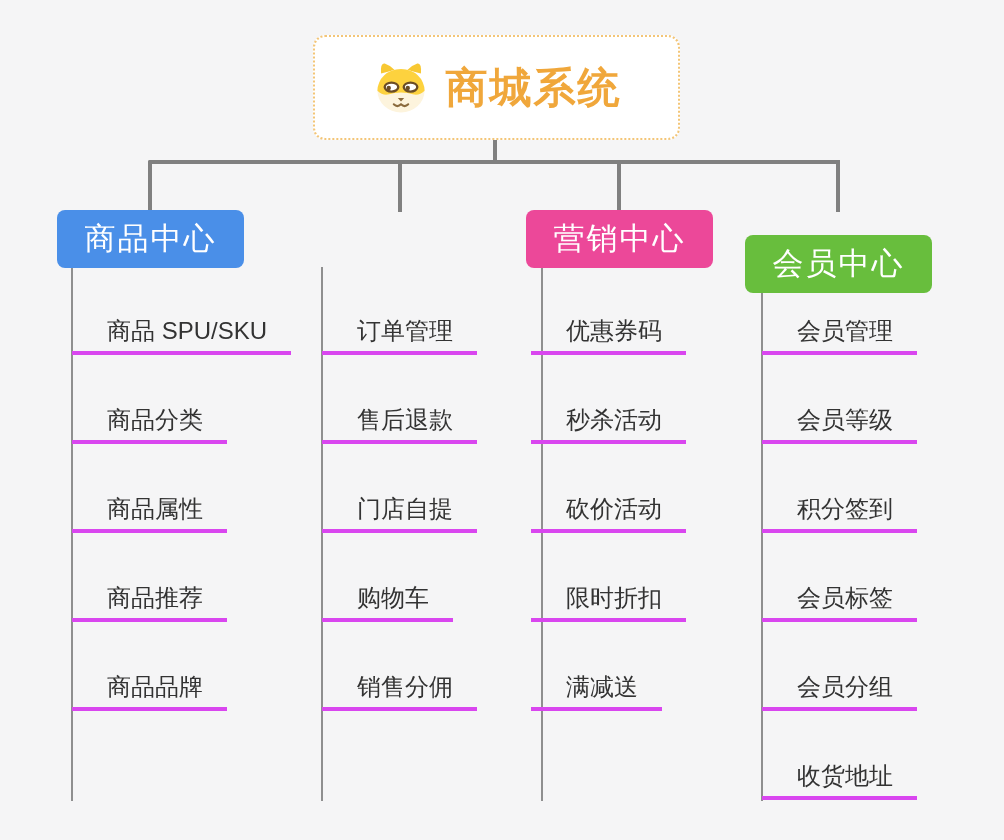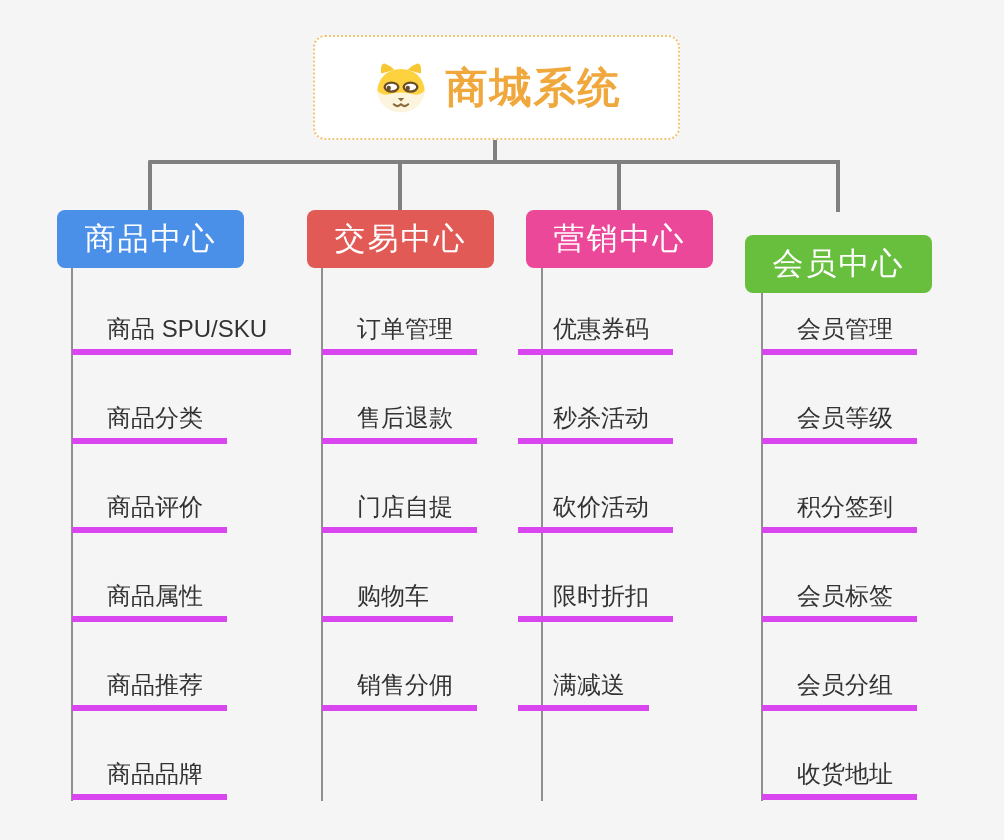--- a/index.html
+++ b/index.html
@@ -47,30 +47,30 @@
   
   .trunk{position:absolute;top:267px;width:2px;height:534px;background:#8f8f8f;}
   .trunk.t0{left:71px;}
   .trunk.t1{left:321px;}
   .trunk.t2{left:541px;}
   .trunk.t3{left:761px;}
   
   .items{position:absolute;top:266px;width:245px;}
   .items.c0{left:72px;}
   .items.c1{left:322px;}
-  .items.c2{left:518px;}
+  .items.c2{left:531px;}
   .items.c3{left:762px;}
   .item-cell{
     height:89px;display:flex;align-items:flex-end;justify-content:flex-start;
   }
   .item-label{
     display:inline-block;
     font-size:24px;color:#333333;line-height:1.15;
     padding:0 24px 6px 35px;
-    border-bottom:6px solid #d946ef;
+    border-bottom:4px solid #d946ef;
     white-space:nowrap;
   }
 </style>
 </head>
 <body>
 
 <div class="canvas">
 
   <div class="conn stub"></div>
   <div class="conn hbar"></div>
@@ -102,39 +102,33 @@
       <path d="M28.5 41 h7 l-3.5 4 z" fill="#8a6a3c"></path>
 
       <path d="M24 48 q4 4 8 0 q4 4 8 0" fill="none" stroke="#8a6a3c" stroke-width="2.2" stroke-linecap="round"></path>
     </svg>
     <span class="root-title">商城系统</span>
   </div>
 
   <div class="bbox b0" style="background: rgb(74, 143, 232);">
     <span>商品中心</span>
   </div>
-  <div class="bbox b1" style="background: rgb(225, 90, 85);">
-    <span>交易中心</span>
-  </div>
   <div class="bbox b2" style="background: #ec4899;">
     <span>营销中心</span>
   </div>
   <div class="bbox b3" style="background: rgb(104, 190, 61); margin-top: 25px;">
     <span>会员中心</span>
   </div>
 
   <div class="items c0">
       <div class="item-cell">
         <span class="item-label">商品 SPU/SKU</span>
       </div>
       <div class="item-cell">
         <span class="item-label">商品分类</span>
-      </div>
-      <div class="item-cell">
-        <span class="item-label">商品评价</span>
       </div>
       <div class="item-cell">
         <span class="item-label">商品属性</span>
       </div>
       <div class="item-cell">
         <span class="item-label">商品推荐</span>
       </div>
       <div class="item-cell">
         <span class="item-label">商品品牌</span>
       </div>

